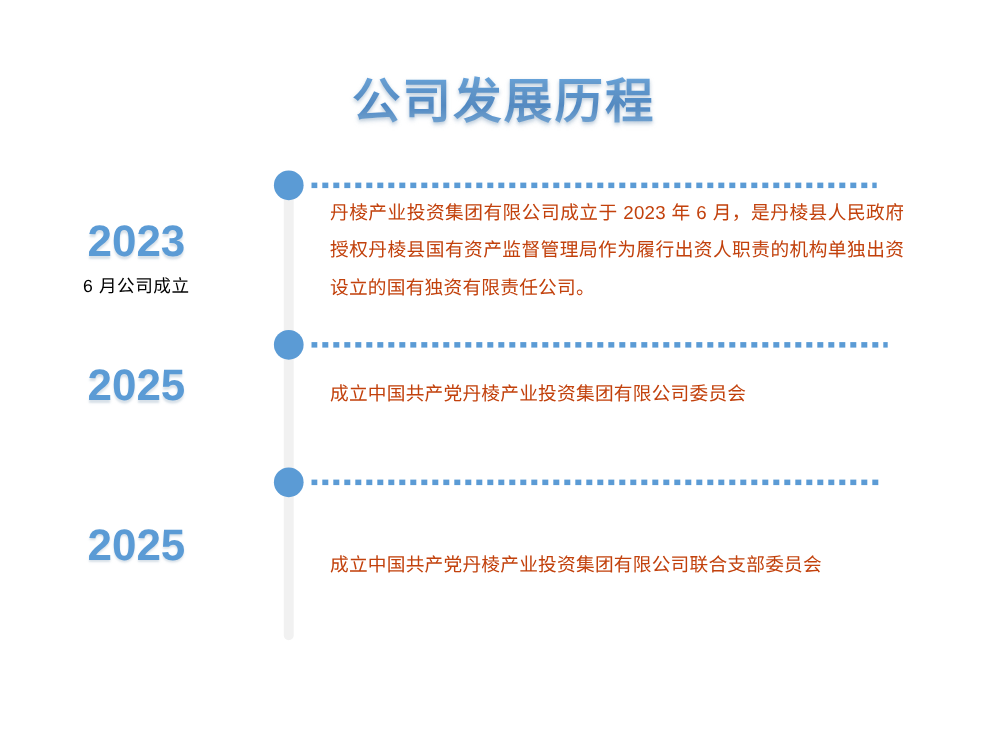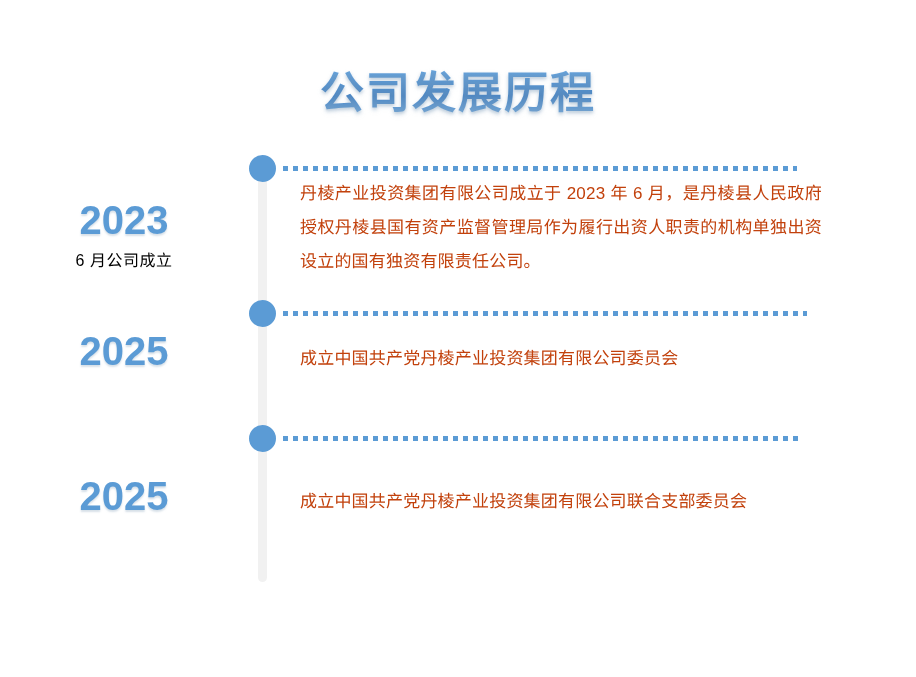--- a/index.html
+++ b/index.html
@@ -127,21 +127,21 @@
     left: 300px;
     width: 522px;
     font-size: 17px;
     line-height: 2.0;
     color: #c2410c;
     text-align: justify;
     letter-spacing: 0.2px;
   }
   .row-1 .desc { top: 22px; }
   .row-2 .desc { top: 42px; width: 540px; }
-  .row-3 .desc { top: 60px; width: 540px; }
+  .row-3 .desc { top: 72px; width: 540px; }
 </style>
 </head>
 <body>
 
 <div class="slide">
 
   <div class="title">公司发展历程</div>
 
   <div class="spine"></div>
 

